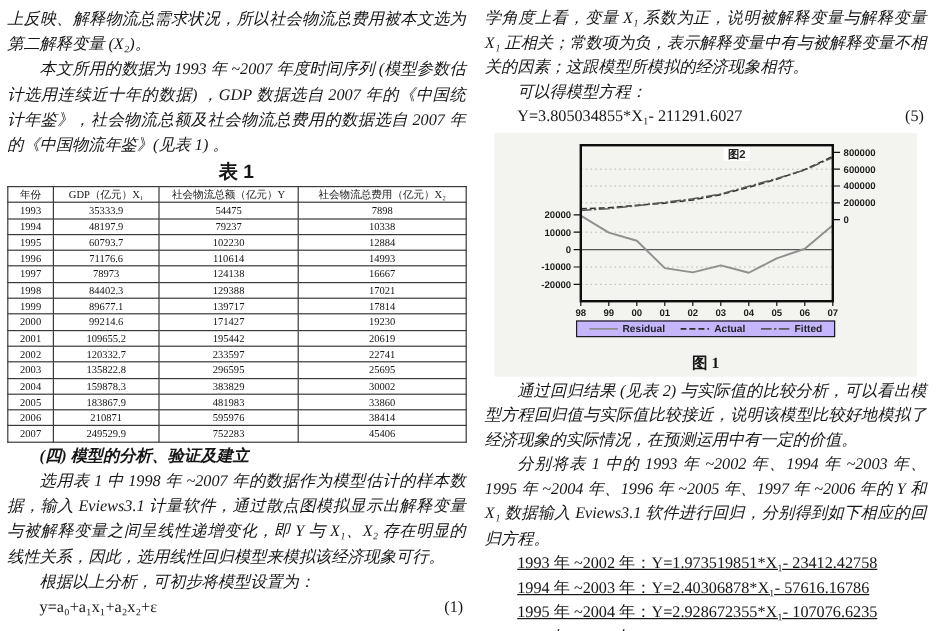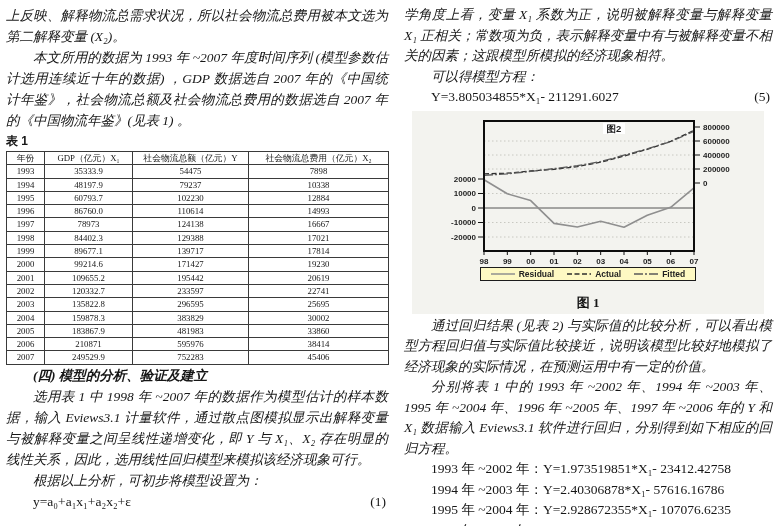--- a/index.html
+++ b/index.html
@@ -11,35 +11,35 @@
   .col-left{width:382px;flex:none;}
   .col-right{width:368px;flex:none;}
   p{margin:0;font-style:italic;}
   .para,.line{font-size:13.5px;line-height:21px;text-align:justify;}
   .col-right .para,.col-right .line{line-height:20.5px;}
   .indent{text-indent:2em;}
   .heading{font-size:13.5px;line-height:21px;font-weight:bold;text-indent:2em;text-align:left;}
   .eq-row{display:flex;justify-content:space-between;font-size:13.5px;line-height:21px;padding-left:2em;}
   .col-right .eq-row{line-height:20.5px;}
   .eq-num{padding-right:2px;}
-  .table-caption{text-align:left;font-weight:bold;font-size:12px;margin:2px 0 1px;font-family:"Liberation Sans",sans-serif;}
+  .table-caption{text-align:center;font-weight:bold;font-size:16px;margin:2px 0 1px;font-family:"Liberation Sans",sans-serif;}
   table.data-table{width:100%;border-collapse:collapse;border:1.5px solid #1c1c1c;table-layout:fixed;}
   table.data-table th,table.data-table td{
     border:1px solid #3a3a3a;padding:0;height:12.3px;line-height:12.3px;
     font-size:8.8px;font-weight:normal;text-align:center;white-space:nowrap;overflow:hidden;
   }
   col.c-year{width:38px;}col.c-gdp{width:88px;}col.c-total{width:116px;}col.c-cost{width:140px;}
   .figure{background:#f3f3ef;width:352px;margin:3px 0 2px 8px;padding:4px 0 2px;}
   #chart svg{display:block;margin:0 auto;}
   .legend{display:flex;justify-content:center;margin-top:0;}
-  .legend-box{display:inline-flex;align-items:center;gap:13px;border:1px solid #1c1c1c;background:#fef9c3;padding:1px 10px;}
+  .legend-box{display:inline-flex;align-items:center;gap:13px;border:1px solid #1c1c1c;background:#c4b5fd;padding:1px 10px;}
   .legend-item{display:flex;align-items:center;gap:4px;
     font-family:"Liberation Sans",sans-serif;font-size:8.5px;font-weight:bold;color:#222;}
   .fig-caption{text-align:center;font-weight:bold;font-size:13px;margin-top:13px;}
-  .eq-line{font-size:13.5px;line-height:20.5px;padding-left:2em;white-space:nowrap;}
+  .eq-line{font-size:13.5px;line-height:20.5px;padding-left:2em;white-space:nowrap;text-decoration:underline;}
 </style>
 </head>
 <body>
 
 <div class="page">
 
   <div class="col-left">
     <p class="para">上反映、解释物流总需求状况，所以社会物流总费用被本文选为第二解释变量 (X₂)。</p>
     <p class="para indent">本文所用的数据为 1993 年 ~2007 年度时间序列 (模型参数估计选用连续近十年的数据) ，GDP 数据选自 2007 年的《中国统计年鉴》，社会物流总额及社会物流总费用的数据选自 2007 年的《中国物流年鉴》(见表 1) 。</p>
 
@@ -73,21 +73,21 @@
             <td>10338</td>
           </tr>
           <tr>
             <td>1995</td>
             <td>60793.7</td>
             <td>102230</td>
             <td>12884</td>
           </tr>
           <tr>
             <td>1996</td>
-            <td>86760.0</td>
+            <td>71176.6</td>
             <td>110614</td>
             <td>14993</td>
           </tr>
           <tr>
             <td>1997</td>
             <td>78973</td>
             <td>124138</td>
             <td>16667</td>
           </tr>
           <tr>

